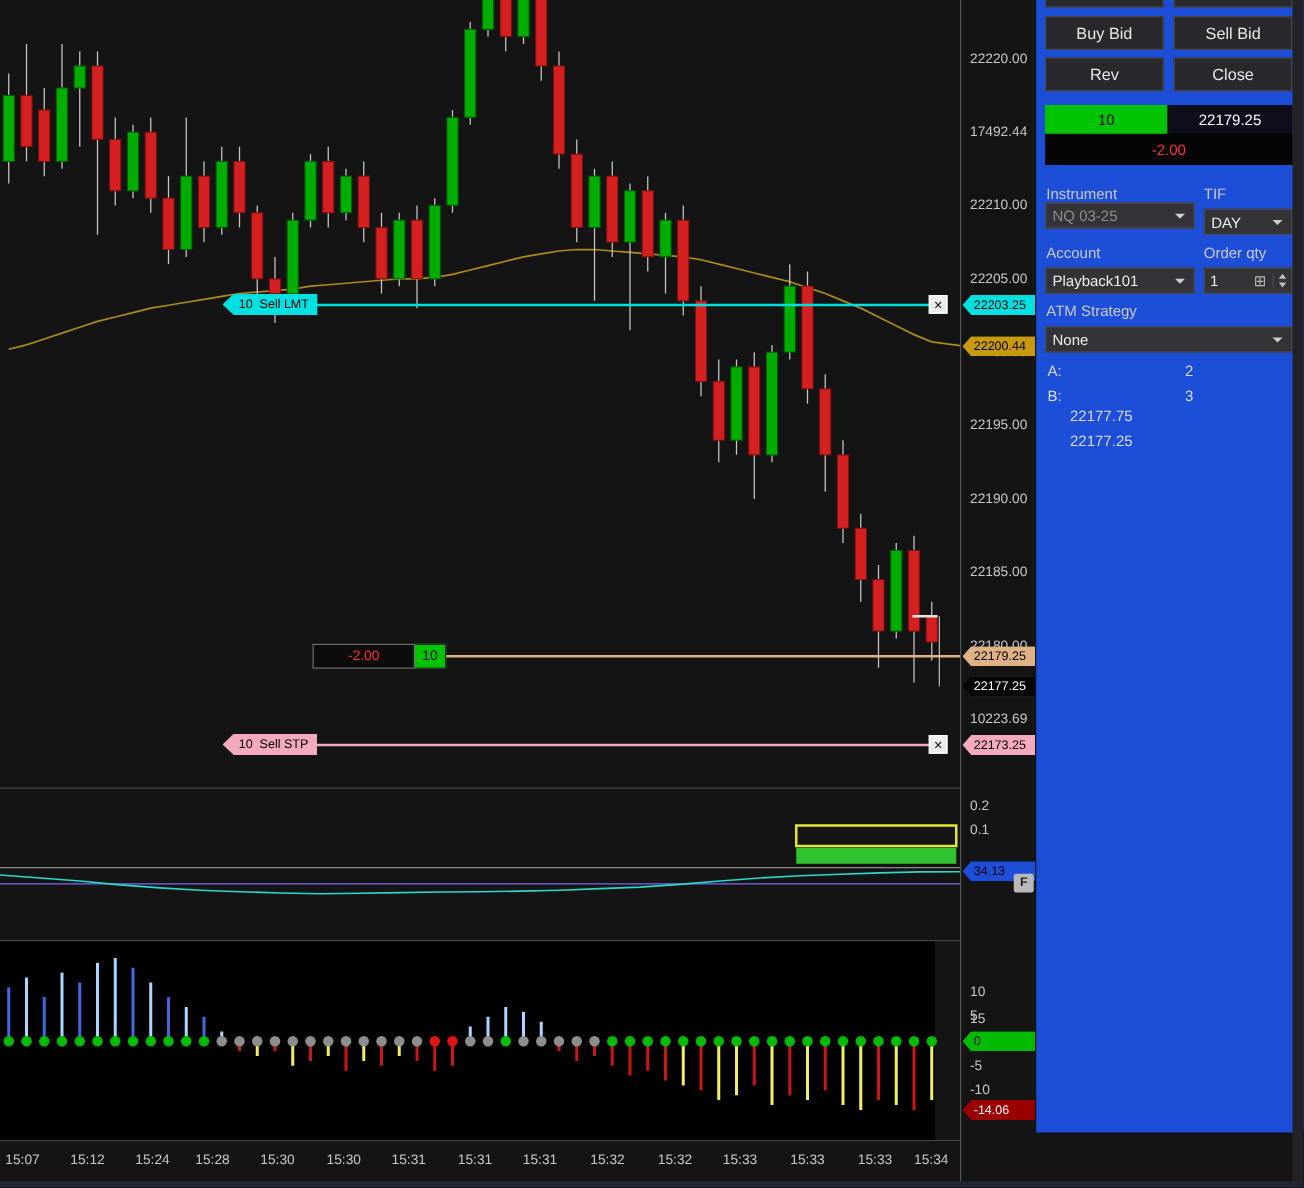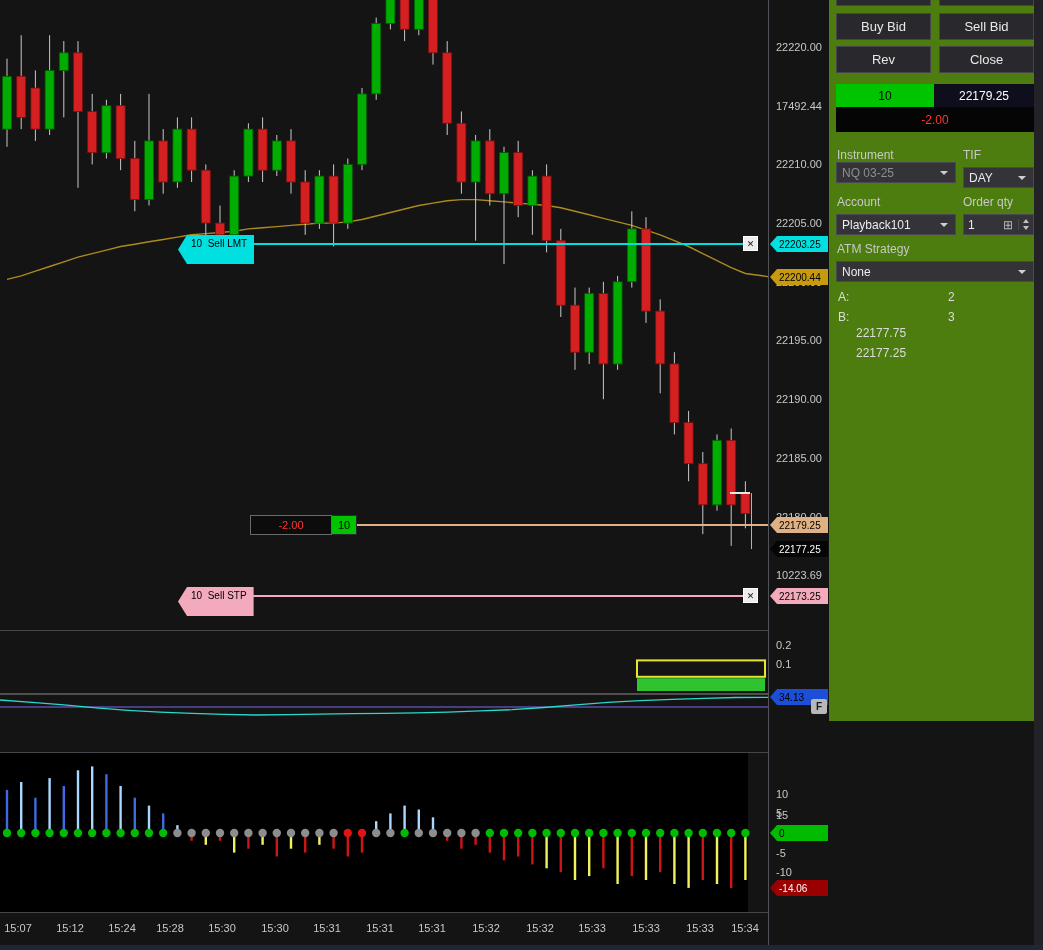--- a/index.html
+++ b/index.html
@@ -4,21 +4,21 @@
 <style>
   html,body{margin:0;padding:0;background:#101010;}
   .app{position:relative;width:1043px;height:950px;background:#141414;font-family:"Liberation Sans",sans-serif;overflow:hidden;color:#ddd;}
   #chart-svg{position:absolute;left:0;top:0;}
 
   
   .hsep{position:absolute;left:0;width:829px;height:1px;background:#45454b;}
 
   
   .order-line{position:absolute;height:2px;}
-  .order-label{position:absolute;height:17px;display:flex;align-items:center;font-size:10px;color:#000;padding:0 7px 12px 13px;white-space:pre;clip-path:polygon(0 50%,9px 0,100% 0,100% 100%,9px 100%);}
+  .order-label{position:absolute;height:17px;display:flex;align-items:center;font-size:10px;color:#000;padding:0 7px 0 13px;white-space:pre;clip-path:polygon(0 50%,9px 0,100% 0,100% 100%,9px 100%);}
   .order-label.lmt{background:#00e0e0;}
   .order-label.stp{background:#f2aabc;}
   .close-box{position:absolute;width:15px;height:15px;background:#ededed;border:1px solid #ffffff;color:#1a1a1a;font-size:9px;display:flex;align-items:center;justify-content:center;box-sizing:border-box;}
   .close-box::before{content:"\2715";}
   .pnl-box{position:absolute;display:flex;height:20px;}
   .pnl-val{width:82px;background:#0c0c0c;border:1px solid #6a6a6a;color:#ff3434;font-size:11px;display:flex;align-items:center;justify-content:center;box-sizing:border-box;}
   .pnl-qty{width:25px;background:#00c400;border:1px solid #2a2a2a;border-left:none;color:#000;font-size:11px;display:flex;align-items:center;justify-content:center;box-sizing:border-box;}
   .last-dash{position:absolute;width:20px;height:2px;background:#e6e6e6;}
   .last-vline{position:absolute;width:1px;background:#cfcfcf;opacity:.85;}
 
@@ -27,21 +27,21 @@
   .axis-label{position:absolute;left:7px;font-size:11px;color:#c8c8c8;transform:translateY(-50%);white-space:nowrap;}
   .marker{position:absolute;left:1px;width:58px;height:16px;font-size:10px;display:flex;align-items:center;padding-left:9px;box-sizing:border-box;transform:translateY(-50%);clip-path:polygon(0 50%,7px 0,100% 0,100% 100%,7px 100%);white-space:nowrap;}
   .f-badge{position:absolute;left:42px;width:16px;height:15px;background:#b8b8b8;color:#1a1a1a;font-size:10px;font-weight:bold;display:flex;align-items:center;justify-content:center;border-radius:2px;}
 
   
   #time-axis{position:absolute;left:0;top:913px;width:768px;height:32px;background:#141414;overflow:hidden;}
   .time-label{position:absolute;top:9px;font-size:11px;color:#c8c8c8;transform:translateX(-50%);white-space:nowrap;}
   .bottom-strip{position:absolute;left:0;top:945px;width:1043px;height:5px;background:#202734;z-index:6;}
 
   
-  .panel{position:absolute;left:829px;top:0;width:214px;height:721px;background:#4d7c0f;}
+  .panel{position:absolute;left:829px;top:0;width:214px;height:906px;background:#1d4ed8;}
   .btn{position:absolute;height:27px;background:#29292d;border:1px solid #45454b;color:#e8e8e8;font-size:13px;display:flex;align-items:center;justify-content:center;box-sizing:border-box;}
   .btn.stub{height:6px;border-top:none;}
   .pos-display{position:absolute;left:7px;top:84px;width:198px;height:48px;background:#000;}
   .pos-row1{display:flex;height:23px;}
   .pos-qty{width:98px;background:#00c400;color:#000;font-size:12px;display:flex;align-items:center;justify-content:center;}
   .pos-price{flex:1;background:#0e0e1c;color:#fff;font-size:12px;display:flex;align-items:center;justify-content:center;}
   .pos-pnl{height:25px;background:#050505;color:#ff3434;font-size:12px;display:flex;align-items:center;justify-content:center;}
   .fld-label{position:absolute;font-size:12px;color:#c9c9c9;white-space:nowrap;}
   .combo{position:absolute;display:flex;align-items:center;height:21px;padding:0 5px;font-size:12px;color:#ececec;background:#333338;border:1px solid #494950;box-sizing:border-box;}
   .combo.disabled .val{color:#8f8f8f;}

